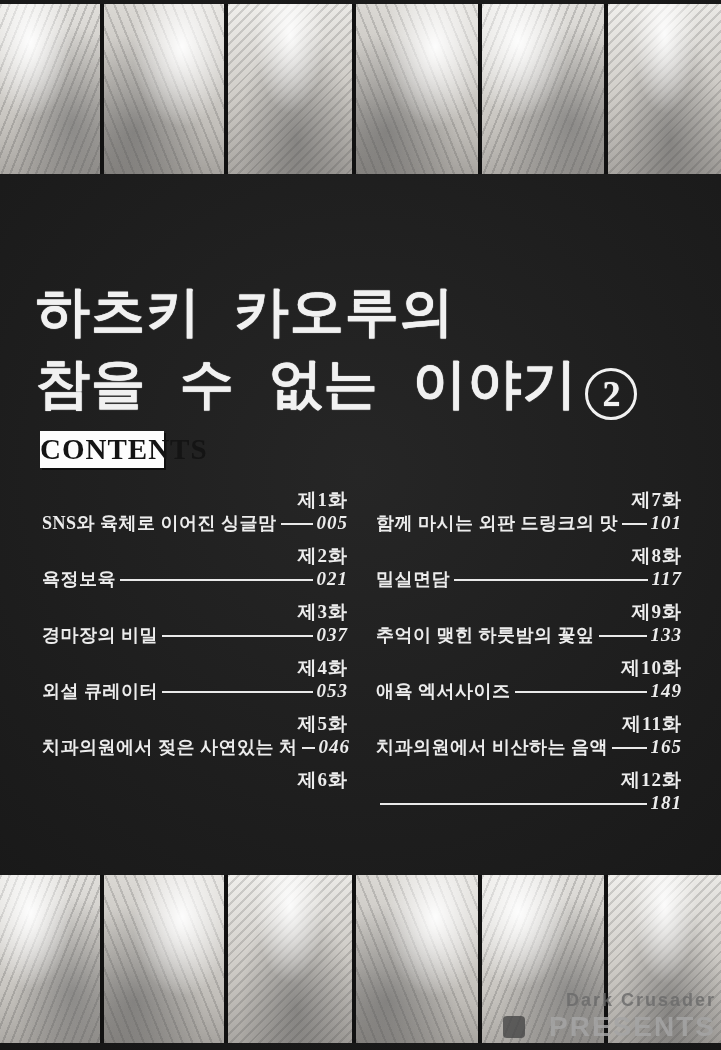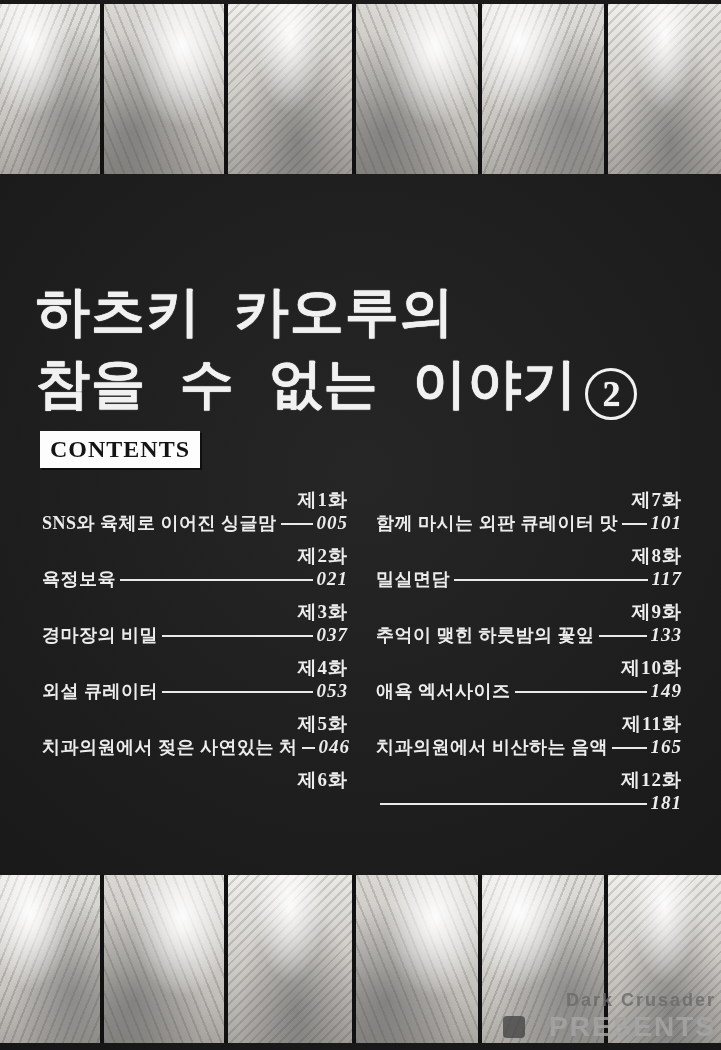--- a/index.html
+++ b/index.html
@@ -49,23 +49,23 @@
     white-space:nowrap;
   }
   .vol-badge{
     display:inline-block;width:46px;height:46px;margin-left:8px;vertical-align:-4px;
     border:3px solid #f1f1f1;border-radius:50%;
     font-size:36px;line-height:46px;text-align:center;letter-spacing:0;word-spacing:0;
     font-family:"Liberation Serif",serif;
   }
   
   .contents-box{
-    position:absolute;left:40px;top:431px;width:160px;height:37px;
+    position:absolute;left:40px;top:431px;width:124px;height:37px;
     background:#fdfdfd;color:#141414;
-    font-size:24px;line-height:37px;font-weight:bold;letter-spacing:1px;text-align:center;
+    font-size:29px;line-height:37px;font-weight:bold;letter-spacing:1px;text-align:center;
     box-shadow:2px 2px 0 rgba(0,0,0,.55);
   }
   
   .toc{position:absolute;left:42px;top:489px;width:640px;display:flex;gap:28px;}
   .toc-col{width:306px;display:flex;flex-direction:column;gap:10px;text-align:right;}
   .entry{color:#ececec;}
   .chapter{font-size:19px;line-height:22px;font-weight:bold;letter-spacing:1px;}
   .trow{display:flex;align-items:center;font-size:18px;line-height:24px;font-weight:bold;}
   .trow .t{white-space:nowrap;letter-spacing:.5px;}
   .leader{flex:1 1 auto;min-width:13px;height:2px;background:#e9e9e9;margin:2px 4px 0 4px;}
@@ -145,21 +145,21 @@
           </div>
       </div>
       <div class="entry">
         <div class="chapter">제6화</div>
       </div>
     </div>
     <div class="toc-col">
       <div class="entry">
         <div class="chapter">제7화</div>
         <div class="trow">
-            <span class="t">함께 마시는 외판 큐레이터 맛</span>
+            <span class="t">함께 마시는 외판 드링크의 맛</span>
             <span class="leader"></span>
             <span class="p">101</span>
           </div>
       </div>
       <div class="entry">
         <div class="chapter">제8화</div>
         <div class="trow">
             <span class="t">밀실면담</span>
             <span class="leader"></span>
             <span class="p">117</span>

